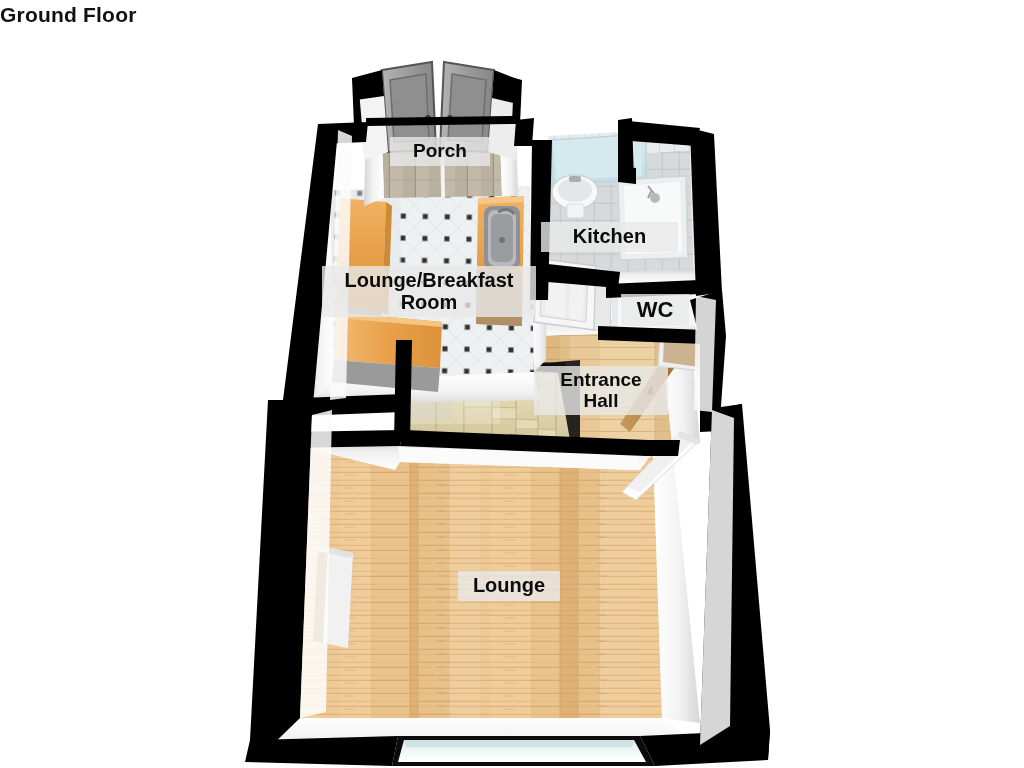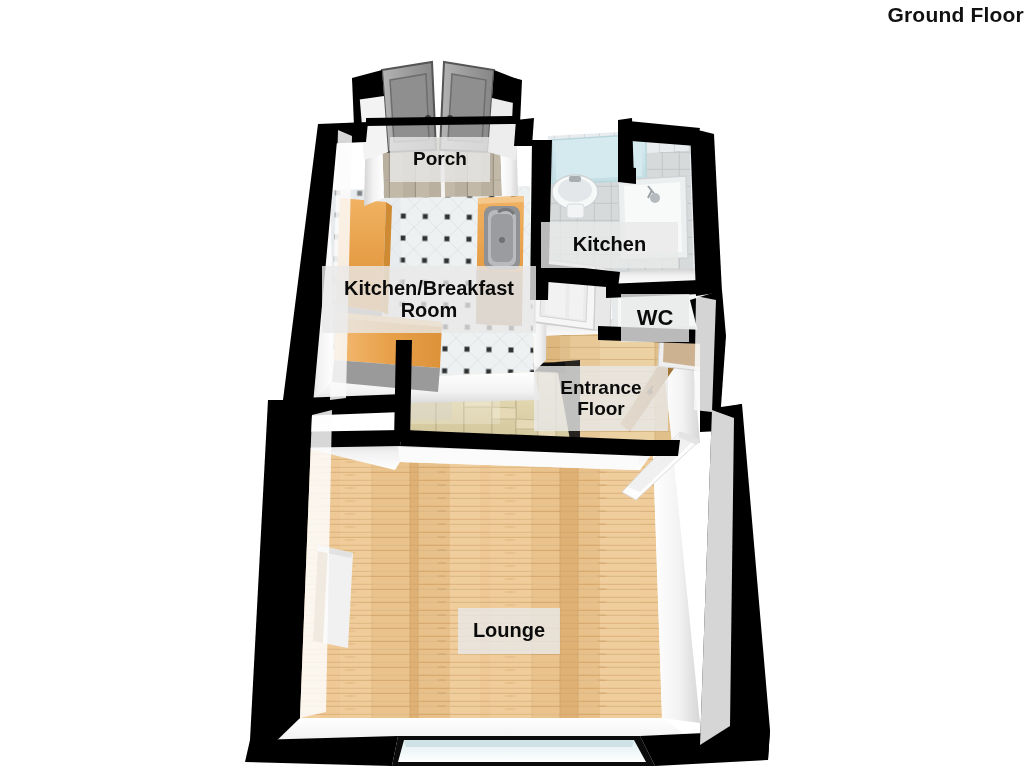--- a/index.html
+++ b/index.html
@@ -5,43 +5,43 @@
 <style>
   html,body{margin:0;padding:0;background:#ffffff;}
   body{width:1024px;height:768px;overflow:hidden;
        font-family:"Liberation Sans","DejaVu Sans",sans-serif;}
 
   #stage{position:relative;width:1024px;height:768px;background:#ffffff;}
 
   
   #title{
     position:absolute;left:0;top:3px;width:1024px;
-    text-align:right;font-size:21px;font-weight:bold;color:#111;
+    text-align:left;font-size:21px;font-weight:bold;color:#111;
     letter-spacing:.2px;
   }
 
   
   #plan{position:absolute;left:0;top:0;width:1024px;height:768px;}
 
   
   .rlabel{
     position:absolute;
     font-weight:bold;color:#0b0b0b;
     text-align:center;line-height:1.08;
     background:rgba(232,232,232,.80);
-    padding:12px 3px;
+    padding:4px 3px;
     white-space:pre;
     pointer-events:none;
   }
   #lbl-porch  {left:390px; top:137px; width:94px;  font-size:19px;}
   #lbl-kitchen{left:322px; top:266px; width:208px; font-size:20px;}
   #lbl-bath   {left:541px; top:222px; width:131px; font-size:20px;}
   #lbl-wc     {left:621px; top:294px; width:62px;  font-size:22px;}
   #lbl-hall   {left:534px; top:366px; width:128px; font-size:19px;}
-  #lbl-lounge {left:458px; top:608px; width:96px;  font-size:20px;}
+  #lbl-lounge {left:458px; top:571px; width:96px;  font-size:20px;}
 </style>
 </head>
 <body>
 
 <div id="stage">
 
   <div id="title">Ground Floor</div>
 
   <svg id="plan" viewBox="0 0 1024 768">
     <defs>
@@ -402,21 +402,21 @@
 
     <g opacity=".85">
       <polygon points="338,130 352,136 346,398 330,400" fill="#fbfbfb"></polygon>
       <polygon points="312,415 332,410 326,712 300,718" fill="#fdfdfd"></polygon>
       <polygon points="696,296 716,300 712,412 694,410" fill="#fafafa"></polygon>
       <polygon points="712,410 734,418 730,726 700,745" fill="#fcfcfc"></polygon>
     </g>
   </svg>
 
   <div id="lbl-porch" class="rlabel">Porch</div>
-  <div id="lbl-kitchen" class="rlabel">Kitchen/Breakfast
+  <div id="lbl-kitchen" class="rlabel">Lounge/Breakfast
 Room</div>
   <div id="lbl-bath" class="rlabel">Kitchen</div>
   <div id="lbl-wc" class="rlabel">WC</div>
   <div id="lbl-hall" class="rlabel">Entrance
-Floor</div>
+Hall</div>
   <div id="lbl-lounge" class="rlabel">Lounge</div>
 
 </div>
 
 </body></html>

